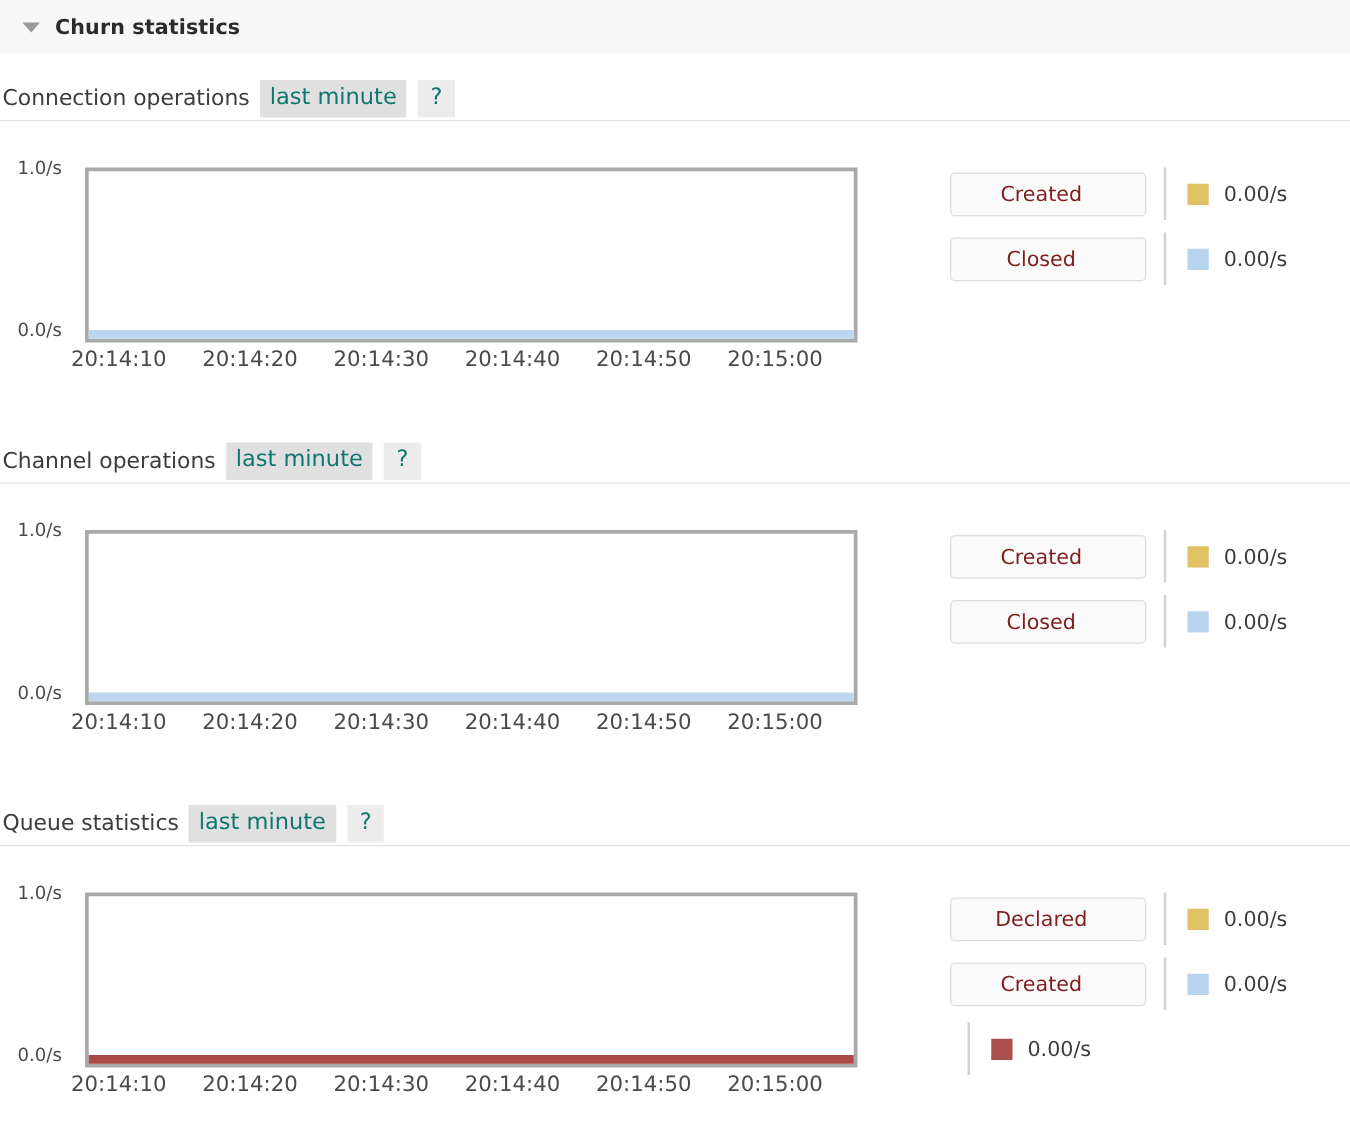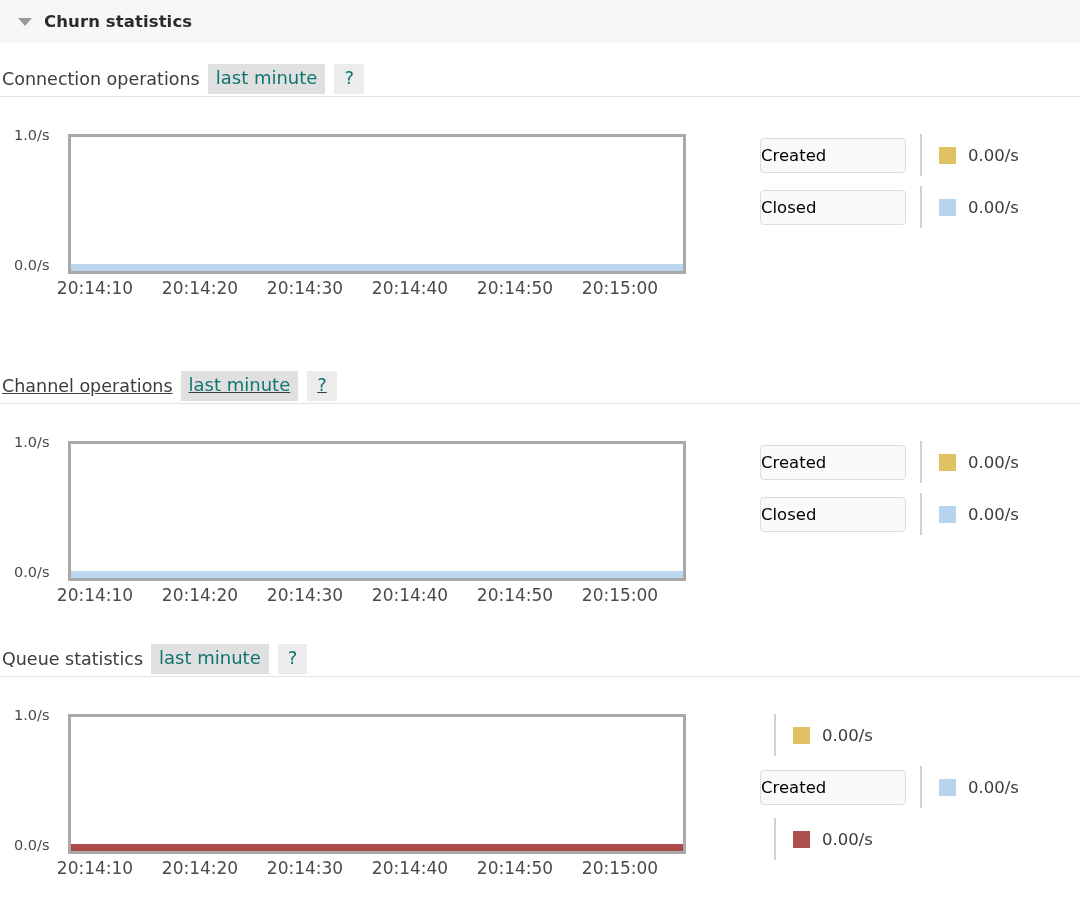--- a/index.html
+++ b/index.html
@@ -117,29 +117,29 @@
     top: 8px;
     width: 320px;
   }
   .legend-row {
     display: flex;
     align-items: center;
     height: 42px;
     margin-bottom: 10px;
   }
   .legend-btn {
-    width: 146px;
+    width: 157px;
     height: 35px;
     border: 1px solid #dcdcdc;
     border-radius: 4px;
     background: #fafafa;
-    color: #000000;
+    color: #7f1d1d;
     font-size: 16.5px;
     font-family: "DejaVu Sans", "Liberation Sans", sans-serif;
-    text-align: left;
+    text-align: center;
     padding: 0 11px 0 0;
     line-height: 33px;
     white-space: nowrap;
     overflow: hidden;
   }
   .vbar {
     width: 2px;
     height: 42px;
     background: #d2d2d2;
     margin-left: 14px;
@@ -196,21 +196,21 @@
           </div>
           <div class="legend-row">
             <button class="legend-btn">Closed</button>
             <div class="vbar"></div>
             <span class="swatch" style="background:#b8d3ee"></span>
             <span class="legend-val">0.00/s</span>
           </div>
         </div>
       </div>
     </div>
-    <div class="block" style="top: 369px; text-decoration: underline;">
+    <div class="block" style="top: 352px;">
       <div class="chart-head">
         <span class="label">Channel operations</span>
         <span class="chip">last minute</span>
         <span class="chip help">?</span>
       </div>
       <div class="plot-wrap">
         <span class="ylab top">1.0/s</span>
         <span class="ylab bot">0.0/s</span>
         <div class="plot-box">
           <div class="zero-line" style="background:#bcd7ef"></div>
@@ -254,20 +254,21 @@
         <div class="xaxis">
           <span class="xtick" style="left:27px">20:14:10</span>
           <span class="xtick" style="left:132px">20:14:20</span>
           <span class="xtick" style="left:237px">20:14:30</span>
           <span class="xtick" style="left:342px">20:14:40</span>
           <span class="xtick" style="left:447px">20:14:50</span>
           <span class="xtick" style="left:552px">20:15:00</span>
         </div>
         <div class="legend">
           <div class="legend-row">
+            <button class="legend-btn">Declared</button>
             <div class="vbar"></div>
             <span class="swatch" style="background:#e0c264"></span>
             <span class="legend-val">0.00/s</span>
           </div>
           <div class="legend-row">
             <button class="legend-btn">Created</button>
             <div class="vbar"></div>
             <span class="swatch" style="background:#b8d3ee"></span>
             <span class="legend-val">0.00/s</span>
           </div>

